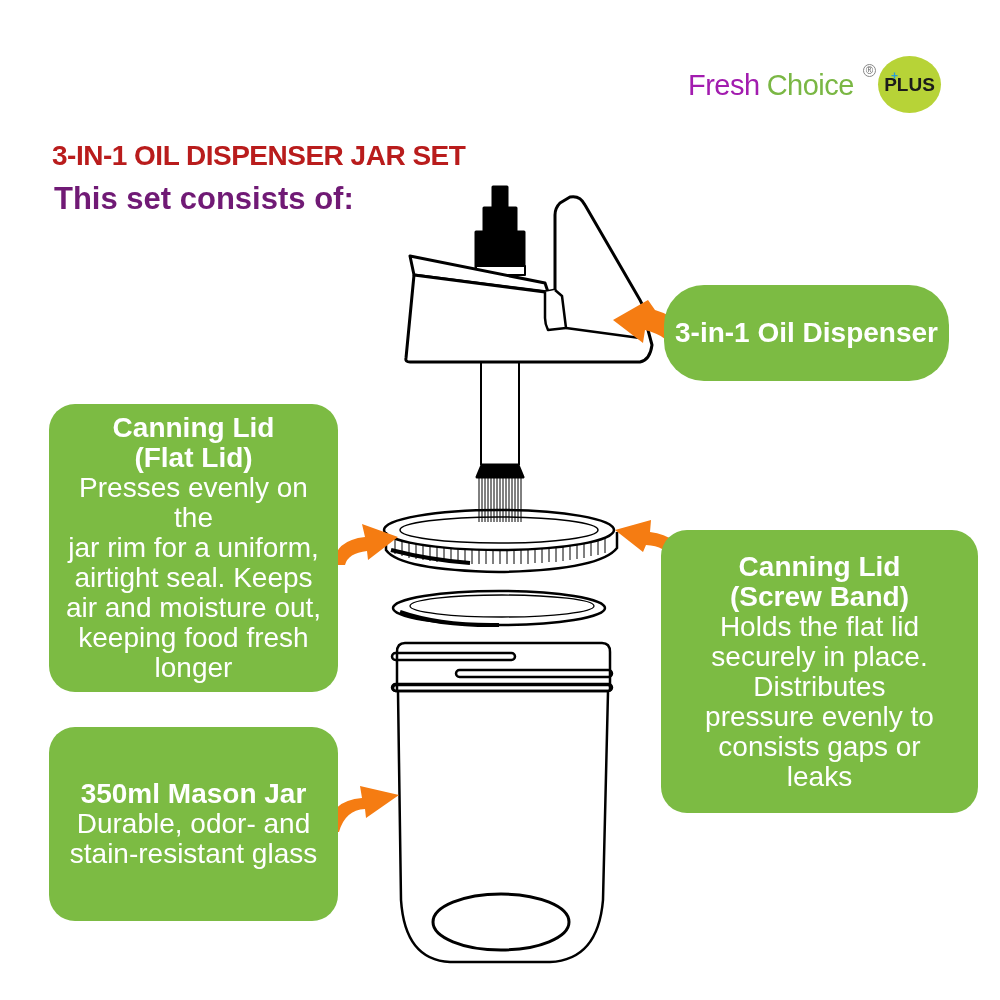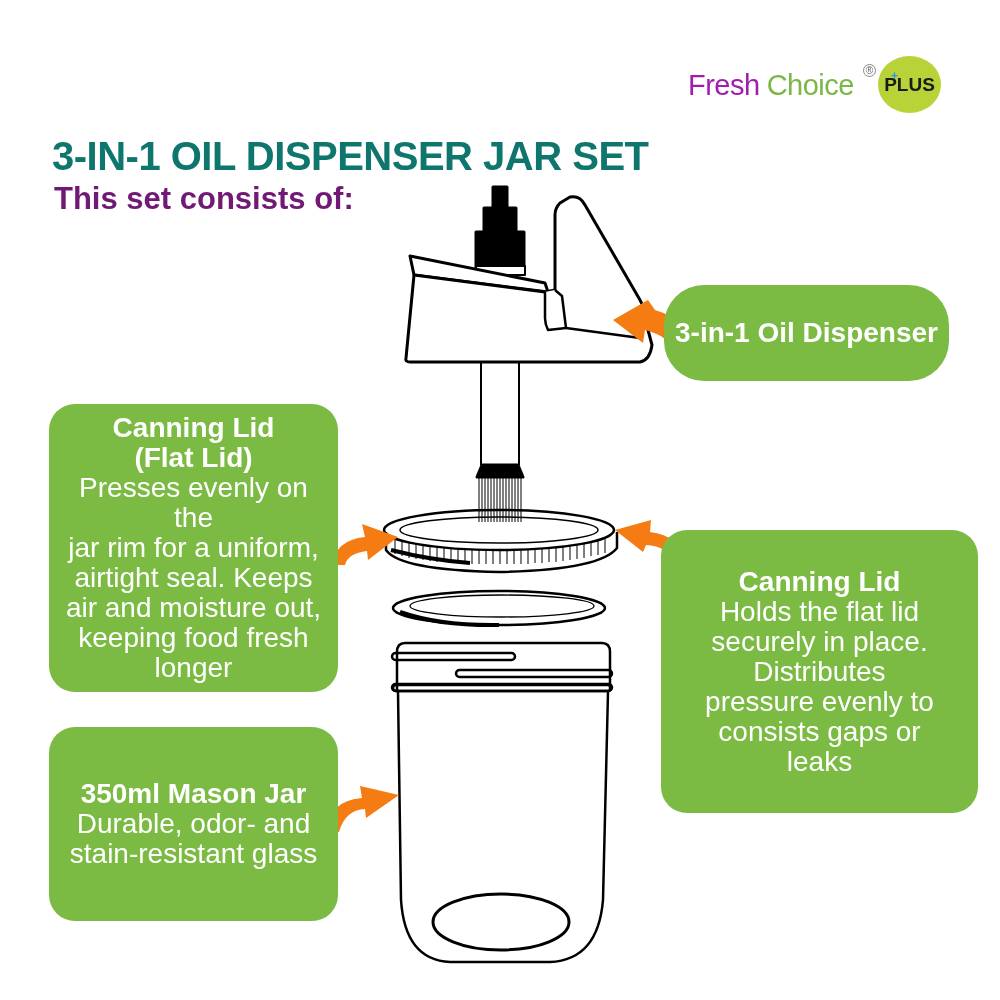--- a/index.html
+++ b/index.html
@@ -5,21 +5,21 @@
     html, body { margin: 0; padding: 0; background: #ffffff; }
     body { width: 1000px; height: 1000px; position: relative; overflow: hidden; font-family: "Liberation Sans", "DejaVu Sans", sans-serif; }
 
     .brand { position: absolute; left: 688px; top: 60px; height: 50px; display: flex; align-items: center; }
     .brand-fresh { color: #a21caf; font-size: 29px; letter-spacing: -0.5px; }
     .brand-choice { color: #7ab744; font-size: 29px; margin-left: 7px; letter-spacing: -0.5px; }
     .brand-reg { position: absolute; left: 175px; top: 4px; font-size: 10px; color: #666; border: 1px solid #888; border-radius: 50%; width: 11px; height: 11px; line-height: 11px; text-align: center; }
     .brand-plus { position: absolute; left: 190px; top: -4px; width: 63px; height: 57px; border-radius: 50%; background: #b7d337; display: flex; align-items: center; justify-content: center; font-weight: bold; font-size: 19px; color: #1b1b1b; }
     .brand-plus .cross { position: absolute; left: 13px; top: 13px; color: #2a9fd6; font-size: 12px; font-weight: bold; }
 
-    .main-title { position: absolute; left: 52px; top: 132px; color: #0f766e; font-weight: bold; font-size: 40px; letter-spacing: -0.5px; white-space: nowrap; line-height: 48px; }
+    .main-title { position: absolute; left: 52px; top: 132px; color: #b91c1c; font-weight: bold; font-size: 28px; letter-spacing: -0.5px; white-space: nowrap; line-height: 48px; }
     .sub-title { position: absolute; left: 54px; top: 180px; color: #701a75; font-weight: bold; font-size: 31px; letter-spacing: 0px; white-space: nowrap; line-height: 38px; }
 
     .box { position: absolute; background: #7cbb43; color: #ffffff; border-radius: 26px; text-align: center; display: flex; flex-direction: column; justify-content: center; align-items: center; box-sizing: border-box; font-size: 28px; line-height: 30px; }
     .box .b { font-weight: bold; }
     .box span { display: block; }
 
     .box-head { left: 664px; top: 285px; width: 285px; height: 96px; border-radius: 40px; }
     .box-flat { left: 49px; top: 404px; width: 289px; height: 288px; padding: 0 8px; }
     .box-screw { left: 661px; top: 530px; width: 317px; height: 283px; }
     .box-jar { left: 49px; top: 727px; width: 289px; height: 194px; }
@@ -153,20 +153,21 @@
   <span>Presses evenly on the</span>
   <span>jar rim for a uniform,</span>
   <span>airtight seal. Keeps</span>
   <span>air and moisture out,</span>
   <span>keeping food fresh</span>
   <span>longer</span>
 </div>
 
 <div class="box box-screw">
   <span class="b">Canning Lid</span>
+  <span class="b">(Screw Band)</span>
   <span>Holds the flat lid</span>
   <span>securely in place.</span>
   <span>Distributes</span>
   <span>pressure evenly to</span>
   <span>consists gaps or</span>
   <span>leaks</span>
 </div>
 
 <div class="box box-jar">
   <span class="b">350ml Mason Jar</span>

